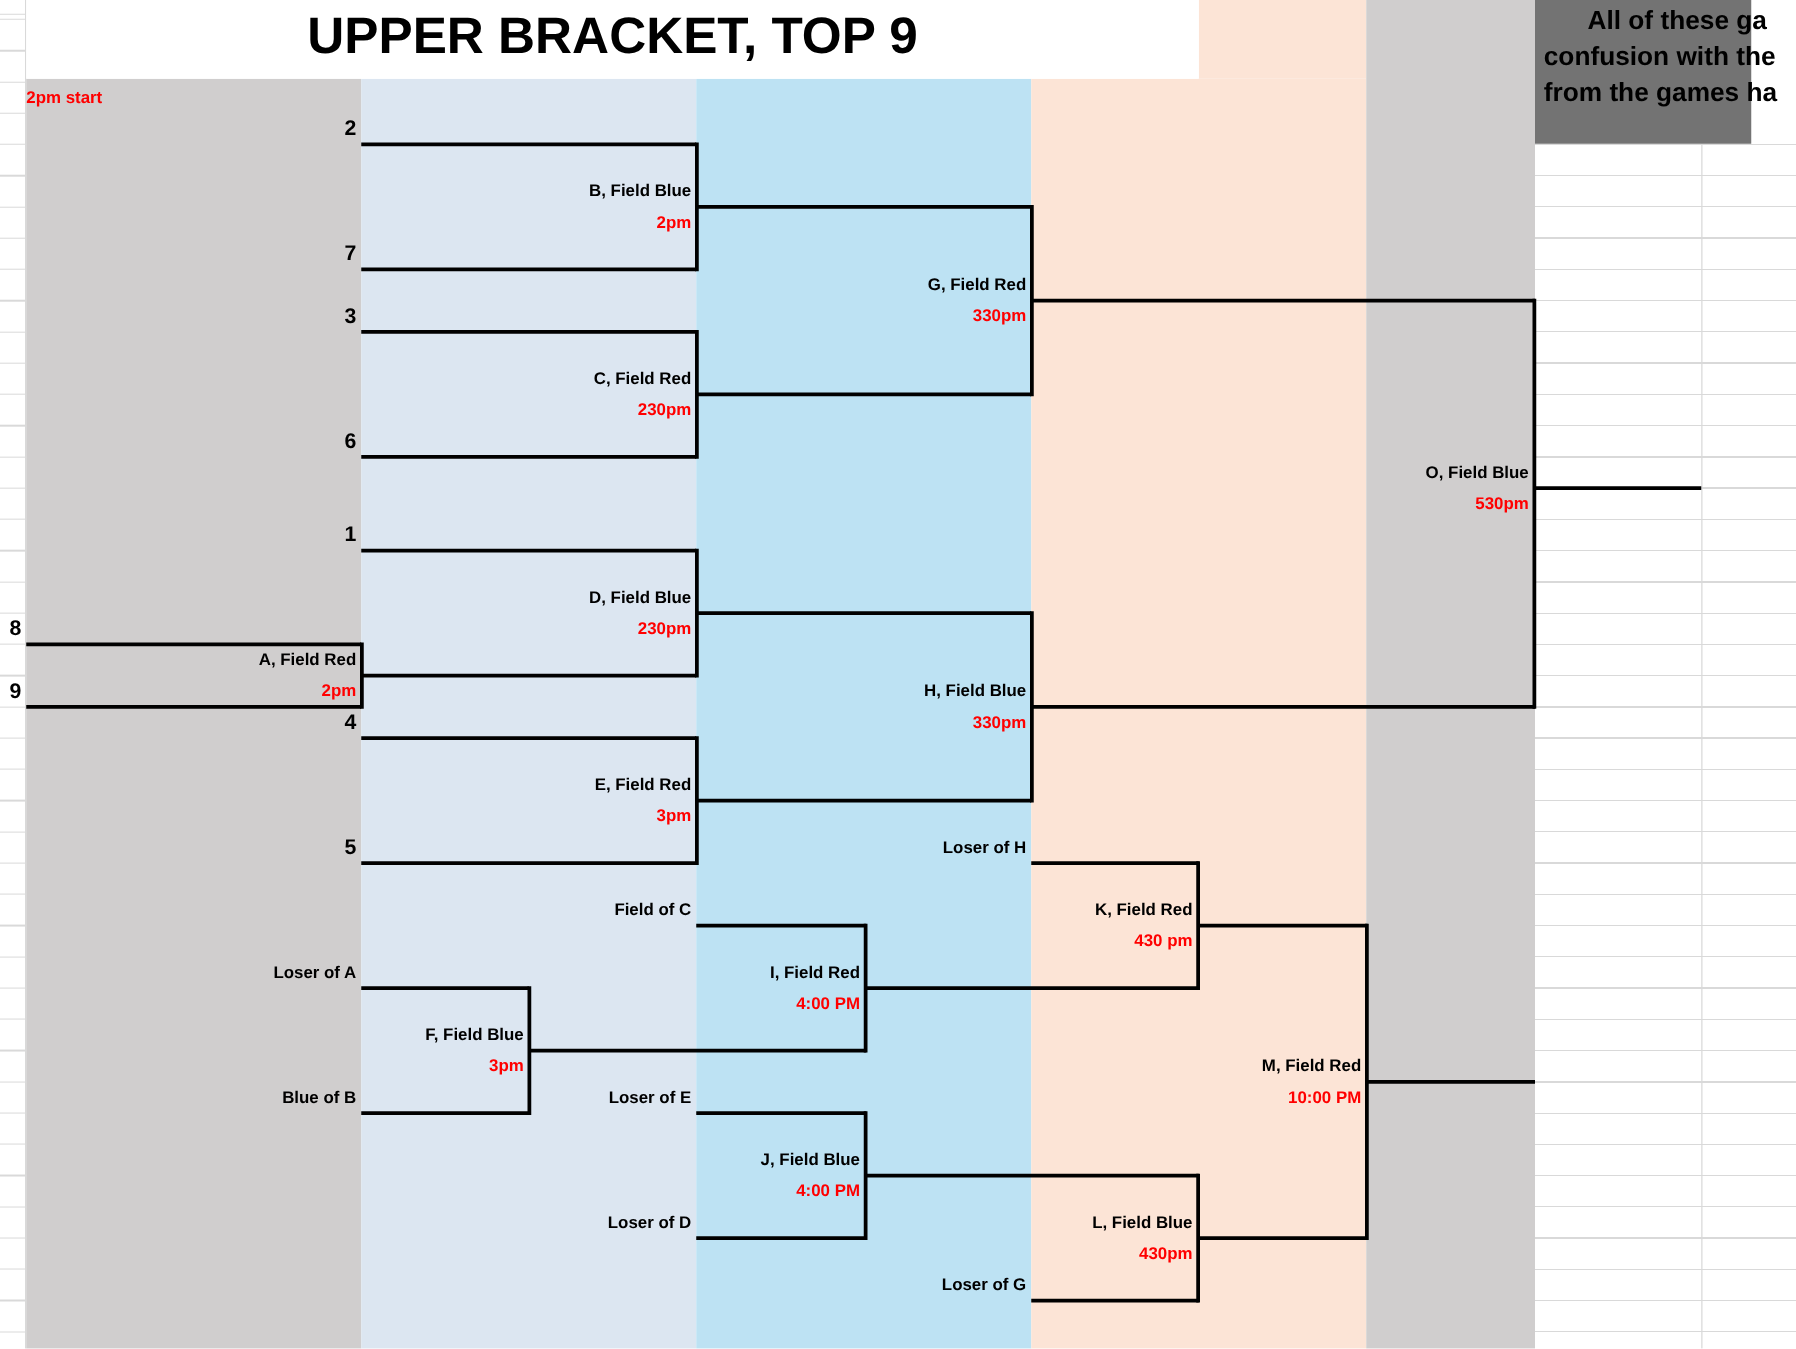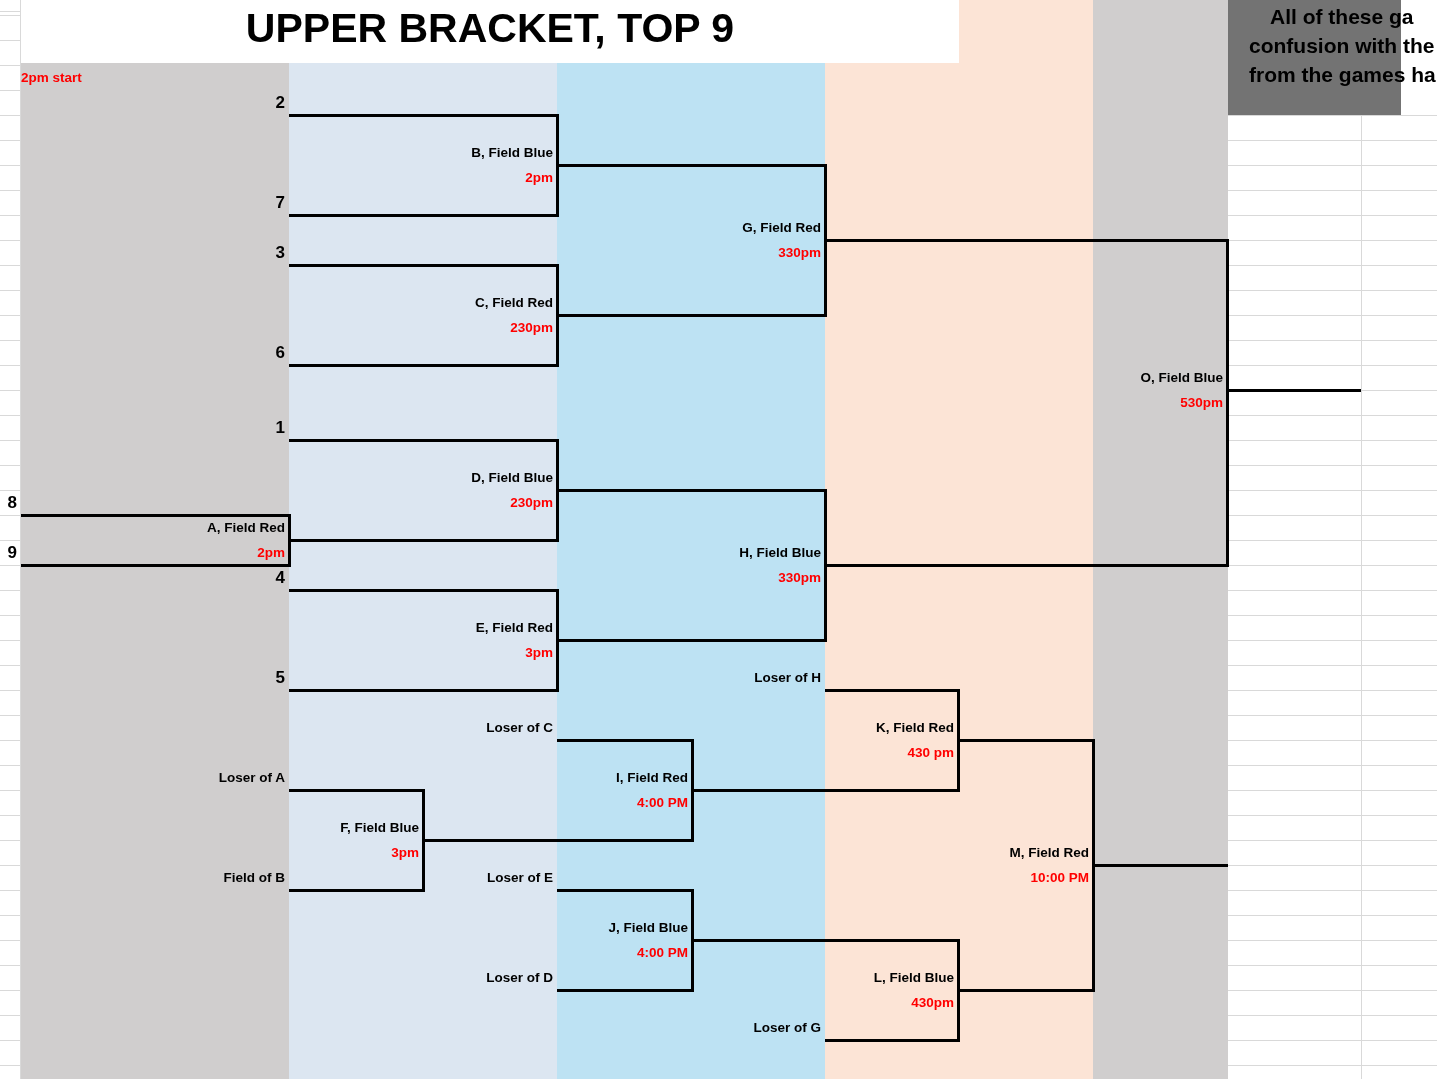--- a/index.html
+++ b/index.html
@@ -31,21 +31,21 @@
        font-weight:bold;font-size:13.5px;white-space:nowrap;}
   .seed{font-size:17px;}
   .narrow{width:17px;left:0;}
   .red{color:var(--accent_red);}
   .titleblock{position:absolute;left:21px;top:0;width:938px;height:63px;background:#fff;
        text-align:center;line-height:56px;font-weight:bold;font-size:41px;white-space:nowrap;}
   .note{position:absolute;height:25px;line-height:25px;
        font-weight:bold;font-size:13.5px;color:var(--accent_red);white-space:nowrap;}
   .sidenote{position:absolute;left:1228px;top:0;width:173px;height:115px;background:#737373;
        font-weight:bold;font-size:21px;line-height:29px;padding-top:2px;box-sizing:border-box;}
-  .sidenote .l{padding-left:21px;white-space:nowrap;}
+  .sidenote .l{padding-left:7px;white-space:nowrap;}
   .sidenote .l1{padding-left:42px;}
 </style>
 </head>
 <body>
 
 <div class="stage">
 
   <div class="leftcol"></div>
   <div class="rightgrid"></div>
   <div class="vgridline"></div>
@@ -144,20 +144,20 @@
   <div class="lab" style="left:754px;top:715px">K, Field Red</div>
   <div class="lab red" style="left:754px;top:740px">430 pm</div>
   <div class="lab" style="left:754px;top:965px">L, Field Blue</div>
   <div class="lab red" style="left:754px;top:990px">430pm</div>
   <div class="lab" style="left:889px;top:840px">M, Field Red</div>
   <div class="lab red" style="left:889px;top:865px">10:00 PM</div>
   <div class="lab" style="left:1023px;top:365px">O, Field Blue</div>
   <div class="lab red" style="left:1023px;top:390px">530pm</div>
 
   <div class="lab" style="left:85px;top:765px">Loser of A</div>
-  <div class="lab" style="left:85px;top:865px">Field of B</div>
-  <div class="lab" style="left:353px;top:715px">Loser of C</div>
+  <div class="lab" style="left:85px;top:865px">Blue of B</div>
+  <div class="lab" style="left:353px;top:715px">Field of C</div>
   <div class="lab" style="left:353px;top:865px">Loser of E</div>
   <div class="lab" style="left:353px;top:965px">Loser of D</div>
   <div class="lab" style="left:621px;top:665px">Loser of H</div>
   <div class="lab" style="left:621px;top:1015px">Loser of G</div>
 
 </div>
 
 </body></html>

